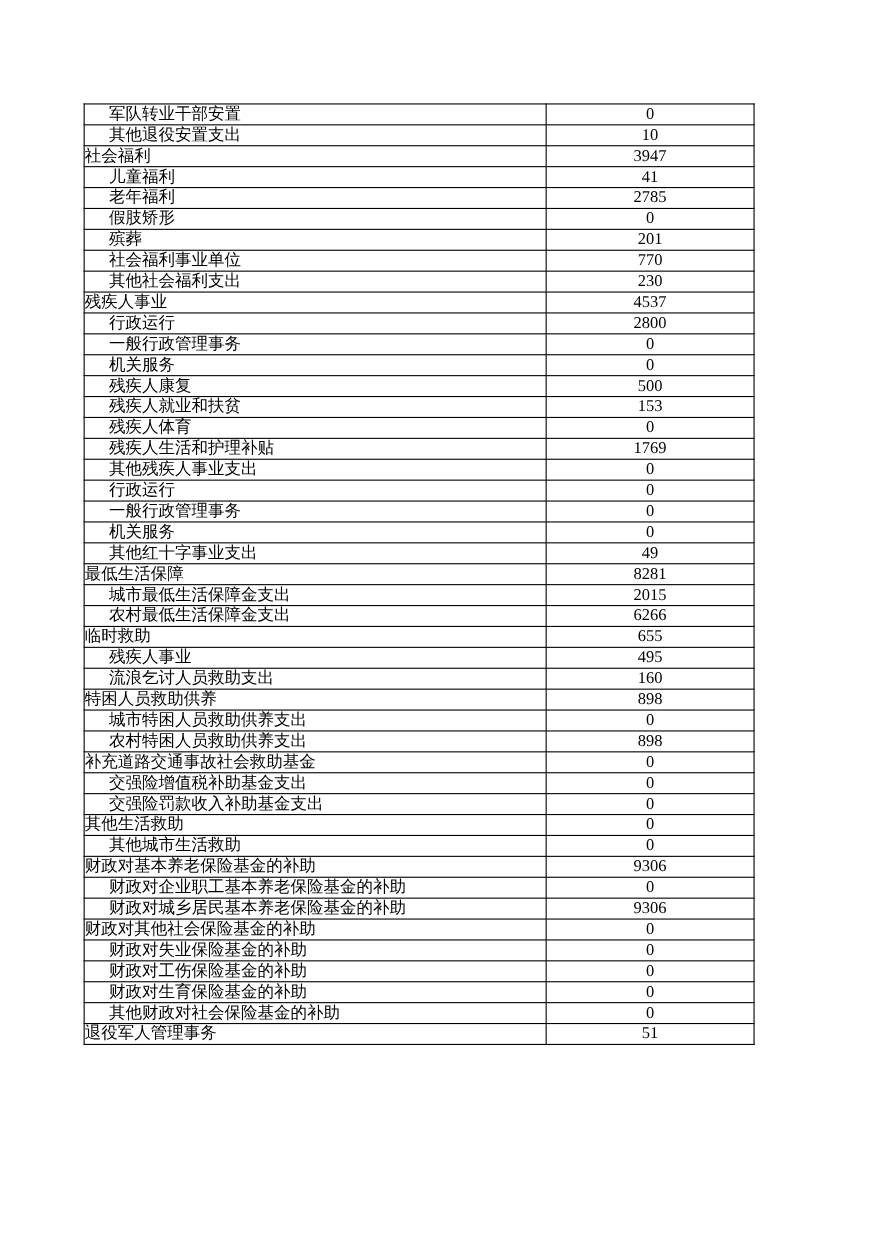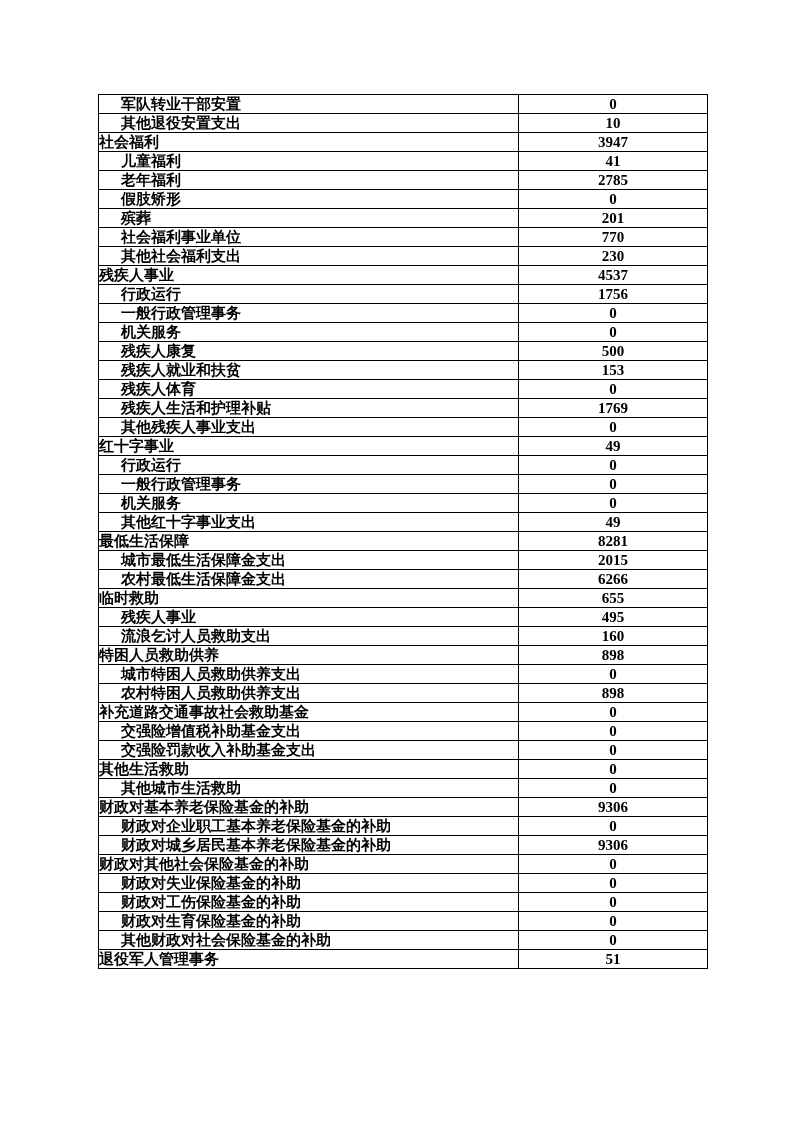--- a/index.html
+++ b/index.html
@@ -11,26 +11,25 @@
     position: relative;
     width: 793px;
     height: 1122px;
     background: #ffffff;
     overflow: hidden;
     font-family: "Liberation Serif", "DejaVu Serif", serif;
     color: #000000;
   }
   table.budget {
     position: absolute;
-    left: 98px;
+    left: 76px;
     top: 94px;
     width: 587px;
     border-collapse: collapse;
     table-layout: fixed;
-    font-weight: bold;
   }
   table.budget td {
     border: 1px solid #000000;
     height: 18px;
     font-size: 15px;
     line-height: 18px;
     padding: 0;
     overflow: hidden;
     white-space: nowrap;
     vertical-align: middle;
@@ -89,21 +88,21 @@
         <tr>
           <td class="label-cell indent-1">其他社会福利支出</td>
           <td class="value-cell">230</td>
         </tr>
         <tr>
           <td class="label-cell indent-0">残疾人事业</td>
           <td class="value-cell">4537</td>
         </tr>
         <tr>
           <td class="label-cell indent-1">行政运行</td>
-          <td class="value-cell">1756</td>
+          <td class="value-cell">2800</td>
         </tr>
         <tr>
           <td class="label-cell indent-1">一般行政管理事务</td>
           <td class="value-cell">0</td>
         </tr>
         <tr>
           <td class="label-cell indent-1">机关服务</td>
           <td class="value-cell">0</td>
         </tr>
         <tr>
@@ -118,24 +117,20 @@
           <td class="label-cell indent-1">残疾人体育</td>
           <td class="value-cell">0</td>
         </tr>
         <tr>
           <td class="label-cell indent-1">残疾人生活和护理补贴</td>
           <td class="value-cell">1769</td>
         </tr>
         <tr>
           <td class="label-cell indent-1">其他残疾人事业支出</td>
           <td class="value-cell">0</td>
-        </tr>
-        <tr>
-          <td class="label-cell indent-0">红十字事业</td>
-          <td class="value-cell">49</td>
         </tr>
         <tr>
           <td class="label-cell indent-1">行政运行</td>
           <td class="value-cell">0</td>
         </tr>
         <tr>
           <td class="label-cell indent-1">一般行政管理事务</td>
           <td class="value-cell">0</td>
         </tr>
         <tr>

